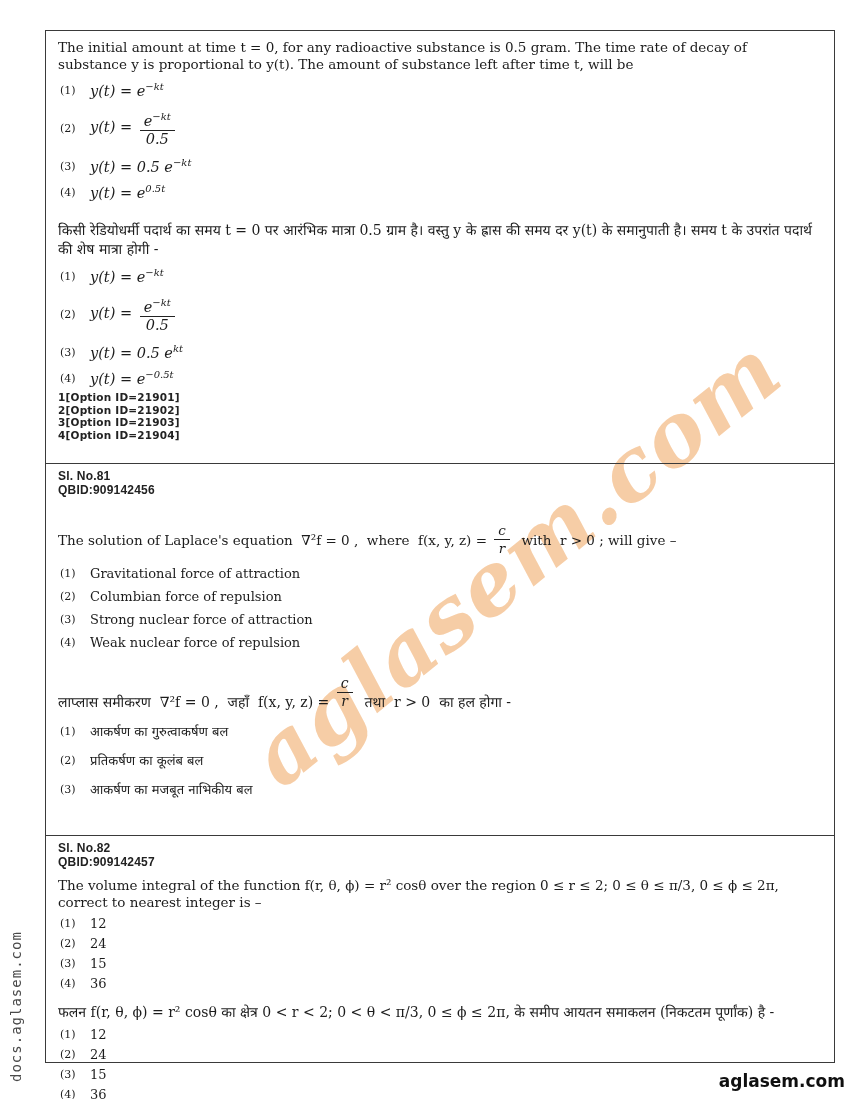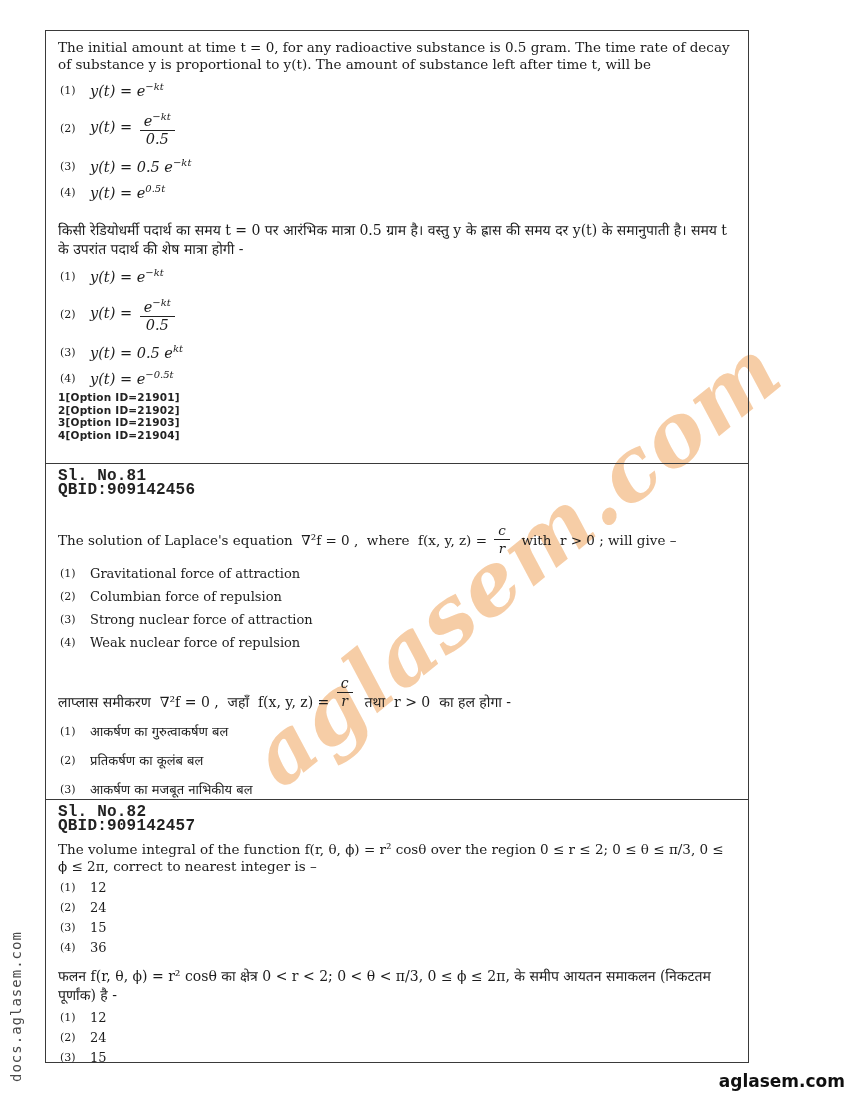--- a/index.html
+++ b/index.html
@@ -6,49 +6,49 @@
   body{width:850px;height:1100px;position:relative;overflow:hidden;
        font-family:"DejaVu Serif","Liberation Serif",serif;color:#1c1c1c;}
   .sheet{position:absolute;inset:0;}
 
   
   .watermark{position:absolute;left:200px;top:540px;width:560px;text-align:center;
     transform:rotate(-39deg);font-family:"DejaVu Serif",serif;font-style:italic;font-weight:700;
     font-size:86px;letter-spacing:2px;color:#f5c190;opacity:.8;white-space:nowrap;z-index:1;}
 
   
-  .qtable{position:absolute;left:45px;top:30px;width:704px;height:1033px;box-sizing:border-box;
+  .qtable{position:absolute;left:45px;top:30px;width:790px;height:1033px;box-sizing:border-box;
     border:1px solid #3a3a3a;z-index:2;}
   .cell{box-sizing:border-box;padding:6px 14px 0 12px;overflow:hidden;}
   .cell + .cell{border-top:1px solid #3a3a3a;}
   .cell-q80{height:432px;}
   .cell-q81{height:336px;}
-  .cell-q82{height:264px;}
+  .cell-q82{height:264px;margin-top:36px;}
 
   .qtext{margin:2px 0 0 0;font-size:13.5px;line-height:17px;}
   .qtext.hi{margin-top:20px;font-size:14px;line-height:19px;}
 
   .opt{display:flex;align-items:center;margin:9px 0 0 2px;}
   .optnum{width:30px;flex:0 0 30px;font-size:11px;color:#1c1c1c;}
   .math{font-style:italic;font-size:14.5px;}
   .math sup{font-size:10px;vertical-align:6px;}
   .plainval{font-size:13px;}
 
   .frac{display:inline-block;vertical-align:middle;text-align:center;margin:2px 3px;font-style:italic;}
   .fnum{display:block;border-bottom:1px solid #222;padding:0 4px 1px 4px;line-height:15px;}
   .fden{display:block;padding-top:1px;line-height:15px;}
 
   .mathline{display:flex;align-items:center;flex-wrap:wrap;margin-top:24px;font-size:13.5px;}
   .mathline .seg{white-space:pre-wrap;}
   .mathline.hi{font-size:14px;margin-top:24px;align-items:flex-end;}
 
   .idblock{margin-top:4px;font-family:"DejaVu Sans","Liberation Sans",sans-serif;
     font-weight:700;font-size:10.5px;line-height:12.5px;color:#222;letter-spacing:.2px;}
-  .slhead{font-family:Liberation Mono, monospace;font-weight:700;
-    font-size:16px;line-height:13.5px;color:#222;letter-spacing:.2px;}
+  .slhead{font-family:Liberation Sans, sans-serif;font-weight:700;
+    font-size:12px;line-height:13.5px;color:#222;letter-spacing:.2px;}
 
   .opts-en .opt{margin-top:8px;}
   .opts-hi .opt{margin-top:11px;}
   .opts-num .opt{margin-top:5px;}
 
   
   .sidetext{position:absolute;left:8px;top:1082px;transform:rotate(-90deg);transform-origin:top left;
     font-family:"DejaVu Sans Mono","Liberation Mono",monospace;font-size:14px;letter-spacing:1px;
     color:#4a4a4a;white-space:nowrap;z-index:3;}
   .footer{position:absolute;right:5px;top:1071px;font-family:"DejaVu Sans","Liberation Sans",sans-serif;

